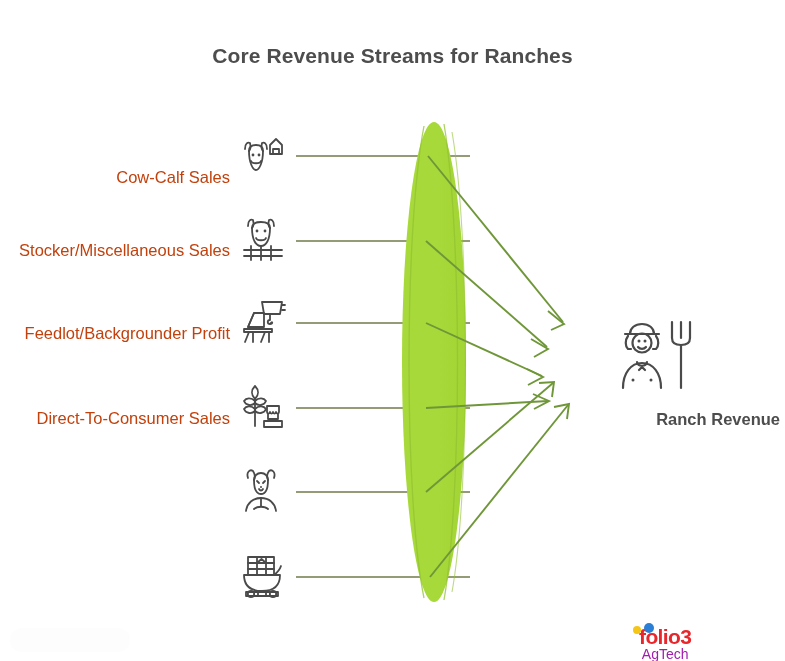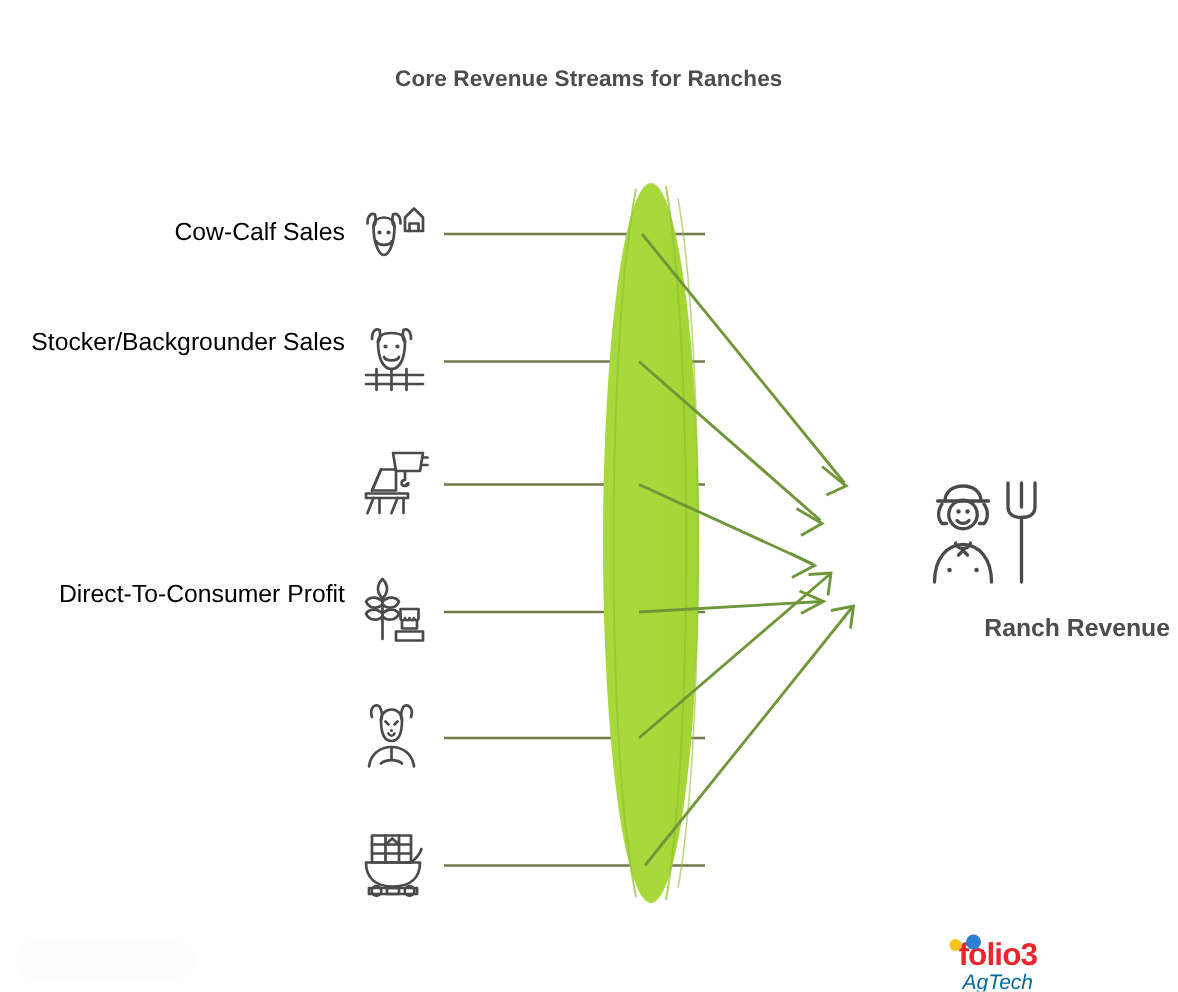--- a/index.html
+++ b/index.html
@@ -21,33 +21,34 @@
     top: 0;
     width: 785px;
     height: 661px;
   }
   .title {
     position: absolute;
     left: 0;
     top: 44px;
     width: 785px;
     text-align: center;
-    font-size: 15px;
+    font-size: 21px;
     font-weight: bold;
     color: #4d4d4d;
     letter-spacing: 0.1px;
   }
   .row-label {
     position: absolute;
     text-align: right;
     font-size: 16.5px;
     line-height: 23px;
-    color: #000000;
+    color: #c2410c;
     width: 220px;
     left: 10px;
+    margin-top: 22px;
   }
   .icon-box {
     position: absolute;
     width: 46px;
     height: 50px;
     left: 240px;
   }
   .icon-box svg { display: block; }
   .target-icon {
     position: absolute;
@@ -93,23 +94,22 @@
   .logo-dot.yellow { background: #f5c518; left: 29px; }
   .logo-dot.blue { background: #2b7fd4; left: 40px; }
   .logo-divider {
     width: 1px;
     height: 19px;
     background: #c9c9c9;
     margin: 0 7px 0 8px;
   }
   .logo-sub {
     font-size: 14px;
-    color: #0369a1;
+    color: #a21caf;
     line-height: 14px;
-    font-style: italic;
   }
   .corner-smudge {
     position: absolute;
     left: 10px;
     top: 628px;
     width: 120px;
     height: 24px;
     background: #fdfdfd;
     border-radius: 12px;
   }
@@ -175,47 +175,48 @@
       <path d="M33 24 L33 19 L39 19 L39 24"></path>
       <path d="M5 19 C5 13 8 12 10 13 C11 17 10 20 9 21"></path>
       <path d="M27 19 C27 13 24 12 22 13 C21 17 22 20 23 21"></path>
       <path d="M9 21 C9 33 13 40 16 40 C19 40 23 33 23 21 C23 17 20 15 16 15 C12 15 9 17 9 21 Z"></path>
       <circle cx="13" cy="25" r="1.4" fill="#4a4a4a" stroke="none"></circle>
       <circle cx="19" cy="25" r="1.4" fill="#4a4a4a" stroke="none"></circle>
       <path d="M11 31 C12 34 20 34 21 31"></path>
     </svg>
   </div>
 
-  <div class="row-label" style="top:217px;">Stocker/Backgrounder Sales</div>
+  <div class="row-label" style="top:217px;">Stocker/Miscellaneous Sales</div>
   <div class="icon-box" style="top:213px;">
     <svg viewBox="0 0 46 50" width="46" height="50" fill="none" stroke="#4a4a4a" stroke-width="1.8" stroke-linecap="round" stroke-linejoin="round">
       <path d="M8 13 C8 7 11 6 13 7 C14 11 13 14 12 15"></path>
       <path d="M34 13 C34 7 31 6 29 7 C28 11 29 14 30 15"></path>
       <path d="M12 15 C12 27 16 33 21 33 C26 33 30 27 30 15 C30 11 27 9 21 9 C15 9 12 11 12 15 Z"></path>
       <circle cx="17" cy="18" r="1.4" fill="#4a4a4a" stroke="none"></circle>
       <circle cx="25" cy="18" r="1.4" fill="#4a4a4a" stroke="none"></circle>
       <path d="M16 25 C17 28 25 28 26 25"></path>
       <path d="M4 37 L42 37 M4 43 L42 43"></path>
       <path d="M11 33 L11 47 M21 33 L21 47 M31 33 L31 47"></path>
     </svg>
   </div>
 
+  <div class="row-label" style="top:300px;">Feedlot/Backgrounder Profit</div>
   <div class="icon-box" style="top:296px;">
     <svg viewBox="0 0 46 50" width="46" height="50" fill="none" stroke="#4a4a4a" stroke-width="1.8" stroke-linecap="round" stroke-linejoin="round">
       <path d="M22 6 L42 6 L40 18 L24 18 Z"></path>
       <path d="M42 9 L45 9 M42 14 L45 14"></path>
       <path d="M30 18 L30 24 M30 24 C27 24 27 28 30 28 C33 28 33 24 30 28"></path>
       <path d="M14 17 L24 17 L24 31 L8 31 Z"></path>
       <path d="M8 31 L14 17"></path>
       <path d="M4 33 L32 33 L32 36 L4 36 Z"></path>
       <path d="M9 36 L5 46 M13 36 L13 46 M25 36 L21 46 M29 36 L29 46"></path>
     </svg>
   </div>
 
-  <div class="row-label" style="top:385px;">Direct-To-Consumer Profit</div>
+  <div class="row-label" style="top:385px;">Direct-To-Consumer Sales</div>
   <div class="icon-box" style="top:381px;">
     <svg viewBox="0 0 46 50" width="46" height="50" fill="none" stroke="#4a4a4a" stroke-width="1.8" stroke-linecap="round" stroke-linejoin="round">
       <path d="M15 5 C19 9 19 14 15 18 C11 14 11 9 15 5 Z"></path>
       <path d="M15 18 L15 45"></path>
       <path d="M15 20 C11 16 6 17 4 20 C6 25 12 25 15 22"></path>
       <path d="M15 20 C19 16 24 17 26 20 C24 25 18 25 15 22"></path>
       <path d="M15 28 C11 24 6 25 4 28 C6 33 12 33 15 30"></path>
       <path d="M15 28 C19 24 24 25 26 28 C24 33 18 33 15 30"></path>
       <path d="M27 25 L27 31 C27 33 30 33 30 31 C30 33 33 33 33 31 C33 33 36 33 36 31 C36 33 39 33 39 31 L39 25 Z"></path>
       <path d="M28 33 L28 38 L38 38 L38 33"></path>

